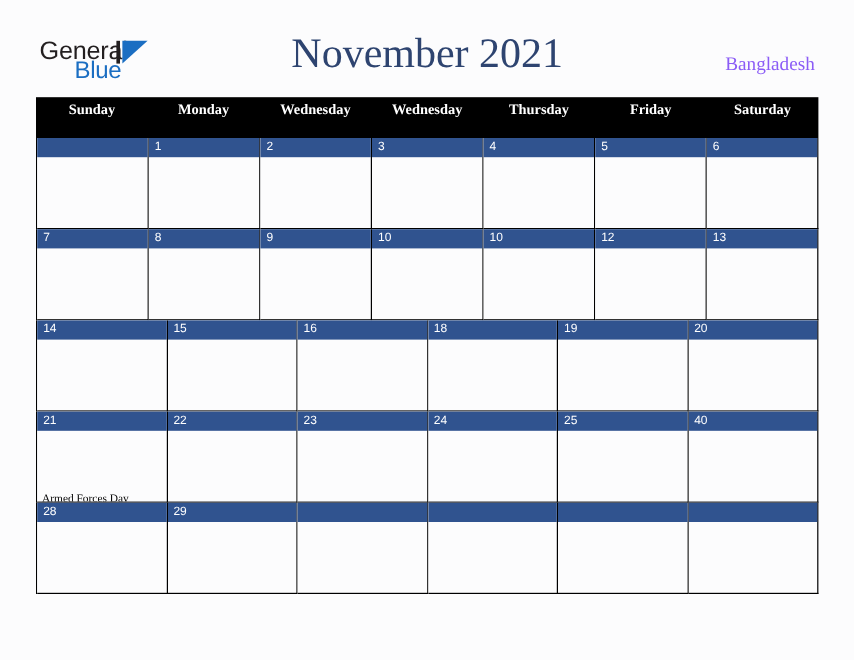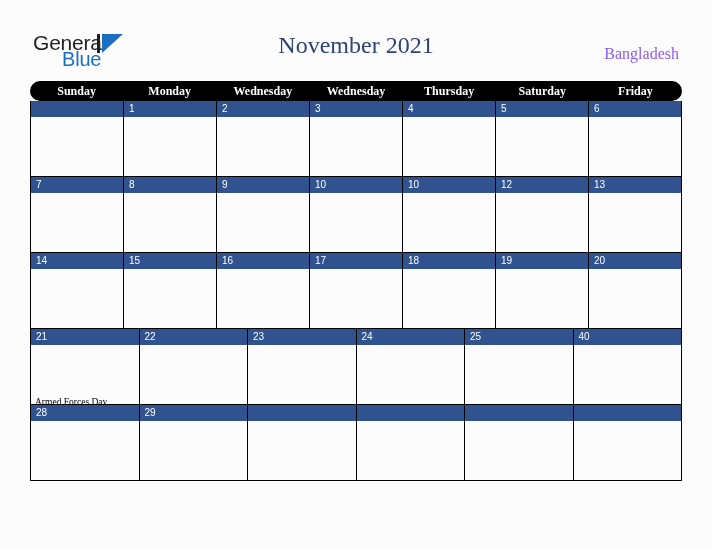--- a/index.html
+++ b/index.html
@@ -82,21 +82,21 @@
     border-right: 21px solid transparent;
   }
 
   .cal-title {
     position: absolute;
     left: 0;
     top: 26px;
     width: 712px;
     text-align: center;
     font-family: "Liberation Serif", serif;
-    font-size: 24px;
+    font-size: 35px;
     line-height: 38px;
     color: #2e4470;
     white-space: nowrap;
   }
   .country {
     position: absolute;
     right: 33px;
     top: 44px;
     font-family: "Liberation Serif", serif;
     font-size: 16px;
@@ -108,22 +108,21 @@
   
   .calendar {
     position: absolute;
     left: 30px;
     top: 81px;
     width: 652px;
   }
   .weekday-row {
     display: flex;
     background: #000000;
-    height: 20px;
-    border-radius: 10px;
+    height: 34px;
   }
   .weekday {
     flex: 1 1 0;
     min-width: 0;
     color: #ffffff;
     font-family: "Liberation Serif", serif;
     font-weight: bold;
     font-size: 12px;
     line-height: 20px;
     text-align: center;
@@ -197,22 +196,22 @@
   </div>
 
   <div class="calendar">
 
     <div class="weekday-row">
       <div class="weekday">Sunday</div>
       <div class="weekday">Monday</div>
       <div class="weekday">Wednesday</div>
       <div class="weekday">Wednesday</div>
       <div class="weekday">Thursday</div>
+      <div class="weekday">Friday</div>
       <div class="weekday">Saturday</div>
-      <div class="weekday">Friday</div>
     </div>
 
     <div class="week-row">
       <div class="day-cell">
           <div class="day-num-band">
             <span class="day-num"></span>
           </div>
           <div class="day-body">
             <div class="event"></div>
           </div>
@@ -346,28 +345,20 @@
       <div class="day-cell">
           <div class="day-num-band">
             <span class="day-num">16</span>
           </div>
           <div class="day-body">
             <div class="event"></div>
           </div>
         </div>
       <div class="day-cell">
           <div class="day-num-band">
-            <span class="day-num">17</span>
-          </div>
-          <div class="day-body">
-            <div class="event"></div>
-          </div>
-        </div>
-      <div class="day-cell">
-          <div class="day-num-band">
             <span class="day-num">18</span>
           </div>
           <div class="day-body">
             <div class="event"></div>
           </div>
         </div>
       <div class="day-cell">
           <div class="day-num-band">
             <span class="day-num">19</span>
           </div>

